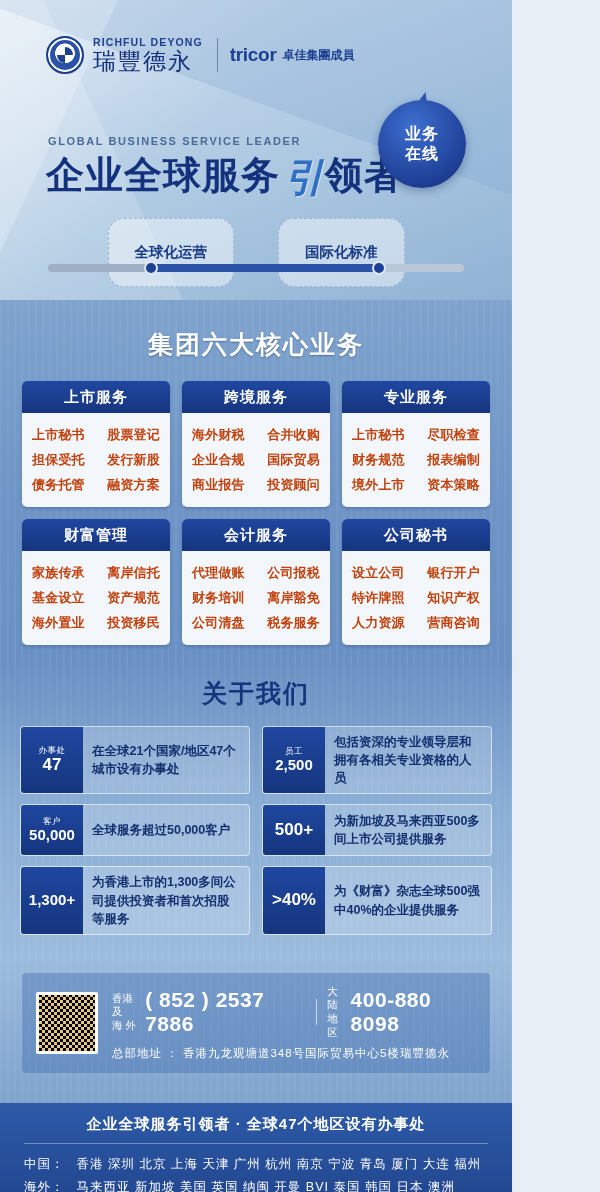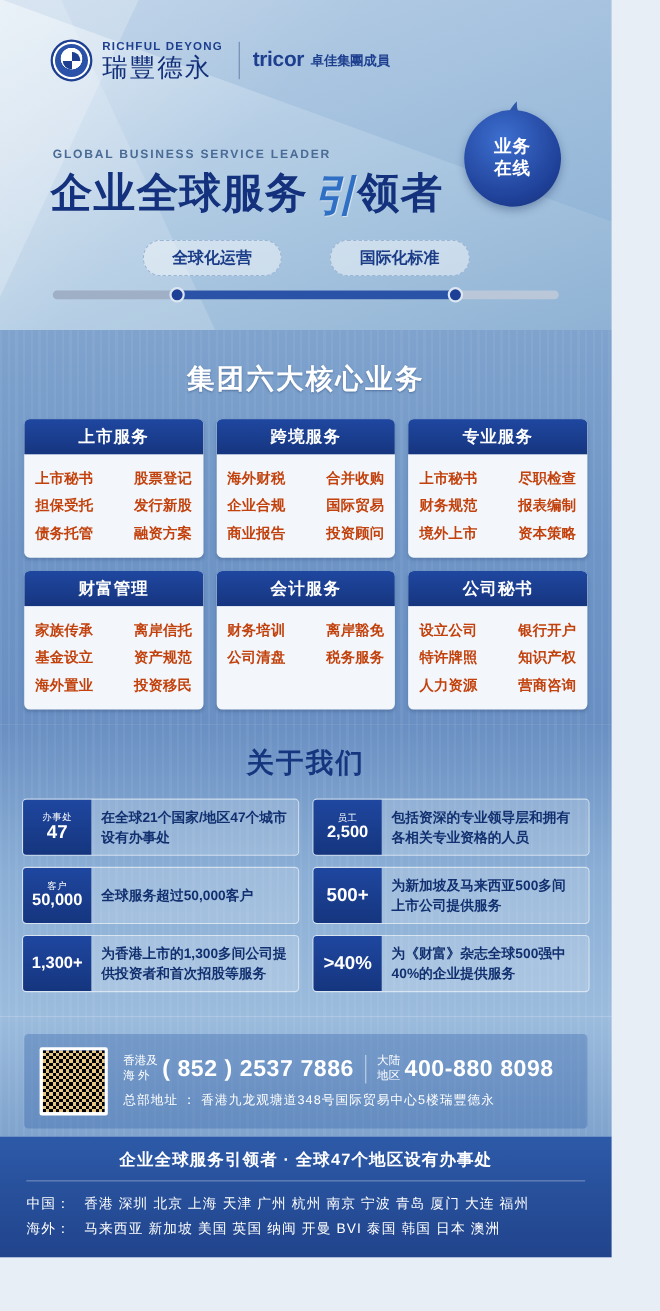--- a/index.html
+++ b/index.html
@@ -2,21 +2,21 @@
 <html><head>
 <meta charset="utf-8">
 <style>
   * { box-sizing: border-box; margin: 0; padding: 0; }
   body {
     width: 600px; height: 1192px;
     font-family: "Liberation Sans", sans-serif;
     background: #e8eef6;
     overflow: hidden;
   }
-  .page { position: relative; width: 556px; height: 1192px; }
+  .page { position: relative; width: 512px; height: 1192px; }
 
   
   .hero {
     position: relative;
     height: 300px;
     background:
       linear-gradient(135deg, rgba(255,255,255,0.35) 0%, rgba(255,255,255,0) 40%),
       linear-gradient(160deg, #cfe0ef 0%, #bdd3e8 30%, #a9c6e0 60%, #8fb2d4 100%);
     overflow: hidden;
   }
@@ -64,21 +64,21 @@
     background: radial-gradient(circle at 40% 30%, #3d6fd0 0%, #1e3f96 70%, #16306f 100%);
     color:#fff; display:flex; flex-direction:column; align-items:center; justify-content:center;
     box-shadow: 0 3px 8px rgba(20,40,90,0.35);
   }
   .badge span { font-size:16px; font-weight:bold; line-height:1.25; letter-spacing:1px; }
   .badge-flame { position:absolute; right:62px; top:92px; width:56px; height:34px; }
 
   .pills { position:absolute; left:0; right:0; top:218px; display:flex; justify-content:center; gap:44px; }
   .pill {
     border:1px dashed #9bb6d4; border-radius:16px;
-    padding:6px 26px; font-size:14.5px; font-weight:bold; color:#1b3c87;
+    padding:24px 26px; font-size:14.5px; font-weight:bold; color:#1b3c87;
     background: rgba(255,255,255,0.45);
   }
   .slider-wrap { position:absolute; left:48px; right:48px; top:264px; }
   .track { position:relative; height:8px; border-radius:4px; background:#b9c7d8; }
   .track .fill-a { position:absolute; left:0; top:0; height:8px; width:25%; border-radius:4px; background:#9fb0c6; }
   .track .fill-b { position:absolute; left:25%; top:0; height:8px; width:55%; border-radius:4px; background:#2a53a8; }
   .knob { position:absolute; top:-3px; width:14px; height:14px; border-radius:50%; background:#1e3f96; border:2px solid #dde7f2; }
 
   
   .biz {
@@ -122,21 +122,21 @@
     display:flex; flex-direction:column; align-items:center; justify-content:center;
     padding:4px 2px; border-radius:3px 0 0 3px;
   }
   .fact-num .lbl { font-size:8.5px; line-height:1.15; letter-spacing:0.5px; }
   .fact-num .val { font-size:17px; font-weight:bold; line-height:1.1; }
   .fact-num.big .val { font-size:15px; }
   .fact-text { flex:1; display:flex; align-items:center; padding:6px 9px; font-size:12.5px; color:#12306f; font-weight:bold; line-height:1.45; }
 
   
   .contact {
-    position:relative; padding:16px 0 7px;
+    position:relative; padding:16px 0 30px;
     background:
       repeating-linear-gradient(90deg, rgba(255,255,255,0.05) 0 2px, rgba(255,255,255,0) 2px 7px),
       linear-gradient(180deg, #9cbcdd 0%, #7fa3cd 100%);
   }
   .contact-inner { margin:0 22px; background: rgba(52,96,170,0.35); border-radius:4px; padding:12px 14px; display:flex; align-items:center; }
   .qr { width:62px; height:62px; flex:0 0 auto; background:#fff; padding:3px; border-radius:2px; }
   .qr-inner { width:100%; height:100%;
     background:
       repeating-linear-gradient(0deg, #1b3a7e 0 3px, #fff 3px 6px),
       repeating-linear-gradient(90deg, #1b3a7e 0 3px, #fff 3px 6px);
@@ -284,20 +284,24 @@
             <span>海外置业</span>
             <span>投资移民</span>
           </div>
         </div>
       </div>
 
       <div class="card">
         <div class="card-head">会计服务</div>
         <div class="card-body">
           <div class="crow">
+            <span>代理做账</span>
+            <span>公司报税</span>
+          </div>
+          <div class="crow">
             <span>财务培训</span>
             <span>离岸豁免</span>
           </div>
           <div class="crow">
             <span>公司清盘</span>
             <span>税务服务</span>
           </div>
         </div>
       </div>
 

